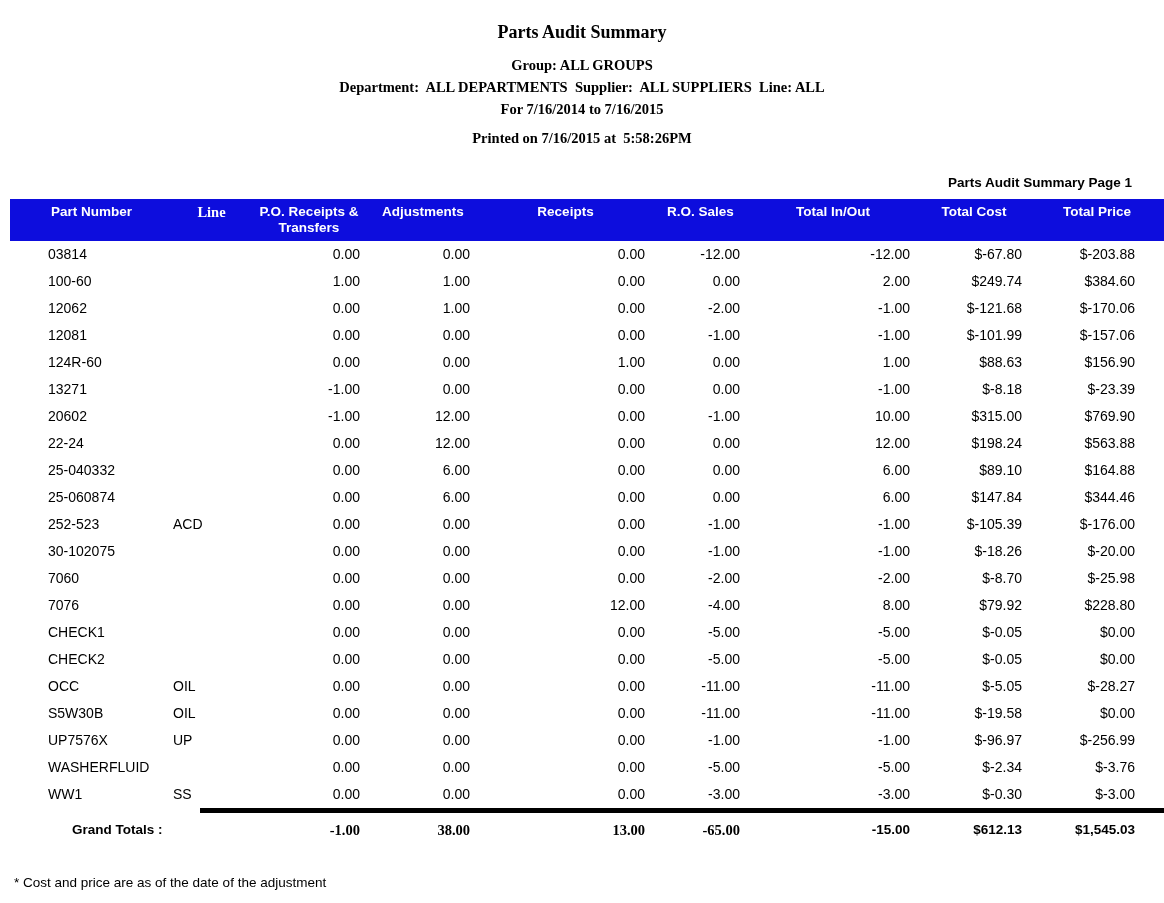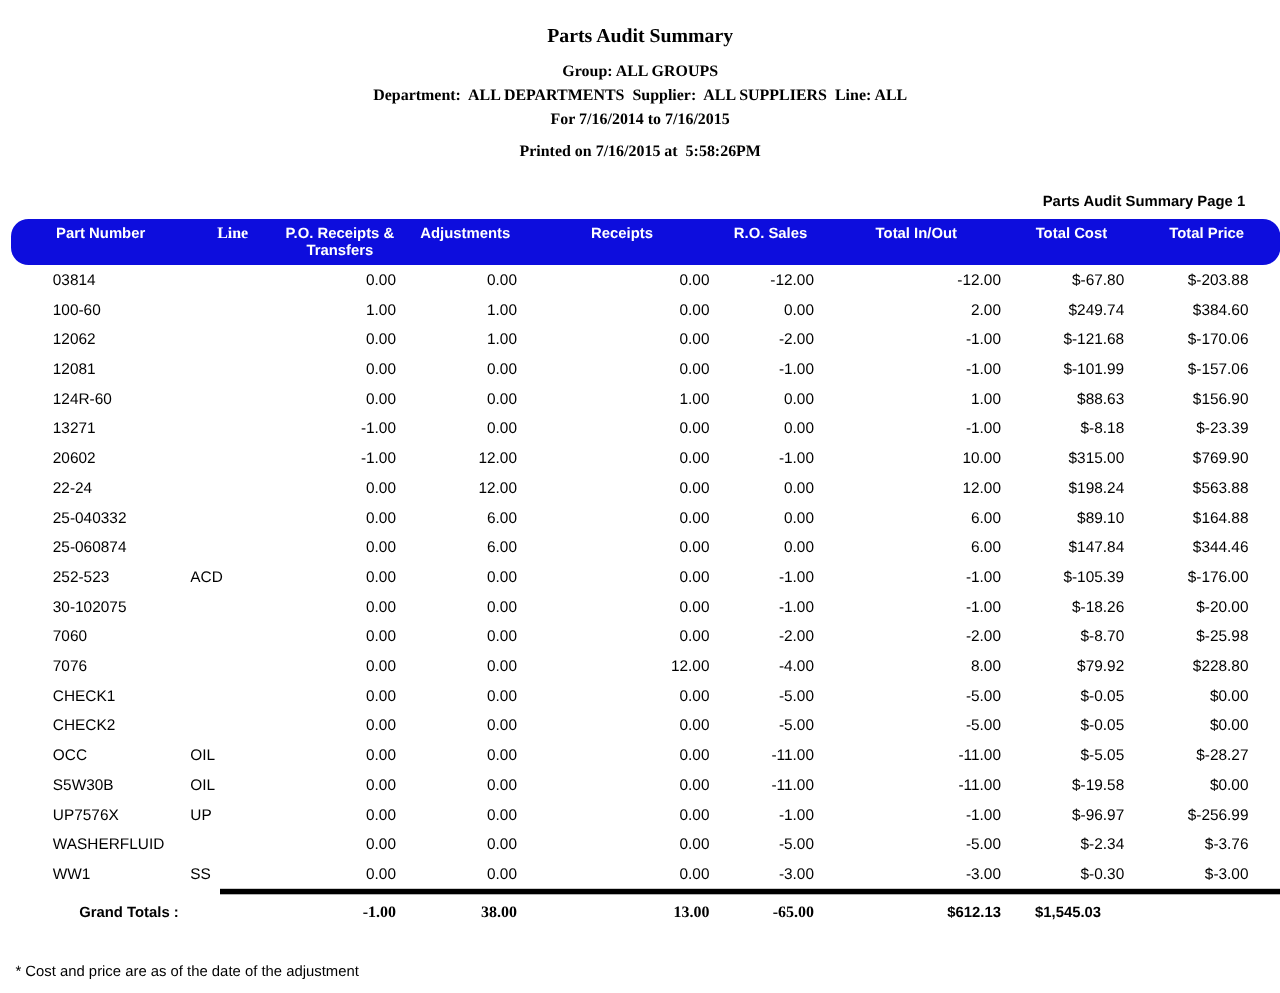--- a/index.html
+++ b/index.html
@@ -13,21 +13,21 @@
 
   .page-label { text-align: right; padding-right: 32px; margin-top: 26px;
                 font-size: 13.5px; font-weight: bold; }
 
   .report-table { margin-left: 10px; width: 1154px; margin-top: 9px; }
 
   .grid-row { display: grid;
     grid-template-columns: 163px 77px 118px 110px 175px 95px 170px 112px 134px; }
 
   .thead { background: var(--header_bg, #0d0ddd); color: var(--header_fg, #ffffff);
-           height: 42px; border-radius: 16px; }
+           height: 42px; }
   .th { font-size: 13.5px; font-weight: bold; text-align: center;
         padding-top: 5px; line-height: 16px; }
   .th.serif { font-family: "Liberation Serif", serif; font-size: 14.5px; }
 
   .row { height: 27px; line-height: 27px; font-size: 14px; }
   .c { overflow: hidden; white-space: nowrap; }
   .c.left  { text-align: left; }
   .c.c1    { padding-left: 38px; }
   .c.num   { text-align: right; padding-right: 8px; }
   .c.c9    { padding-right: 29px; }
@@ -305,20 +305,21 @@
 
     <div class="grand-sep"></div>
 
     <div class="grid-row grand-row">
       <span class="c left grand-label">Grand Totals :</span>
       <span class="c"></span>
       <span class="c num serif-num">-1.00</span>
       <span class="c num serif-num">38.00</span>
       <span class="c num serif-num">13.00</span>
       <span class="c num serif-num">-65.00</span>
+      <span class="c num">-15.00</span>
       <span class="c num">$612.13</span>
       <span class="c num c9">$1,545.03</span>
     </div>
 
   </div>
 
   <div class="footnote">* Cost and price are as of the date of the adjustment</div>
 
 </div>
 

